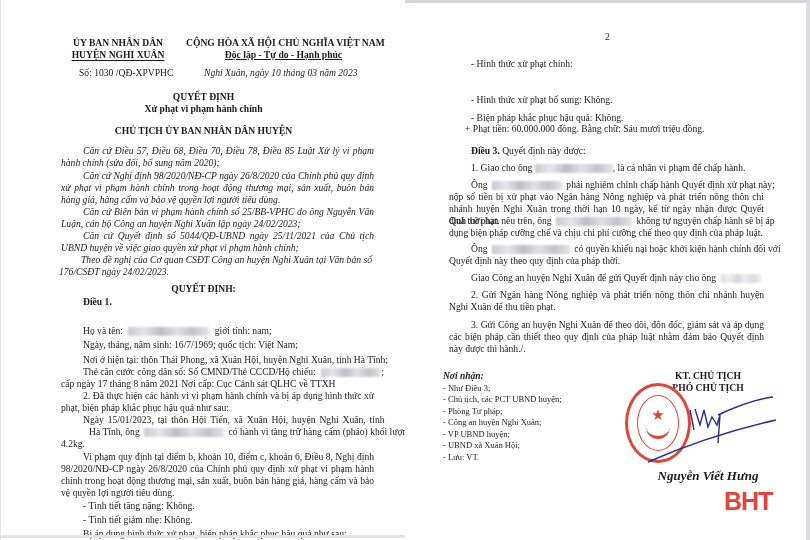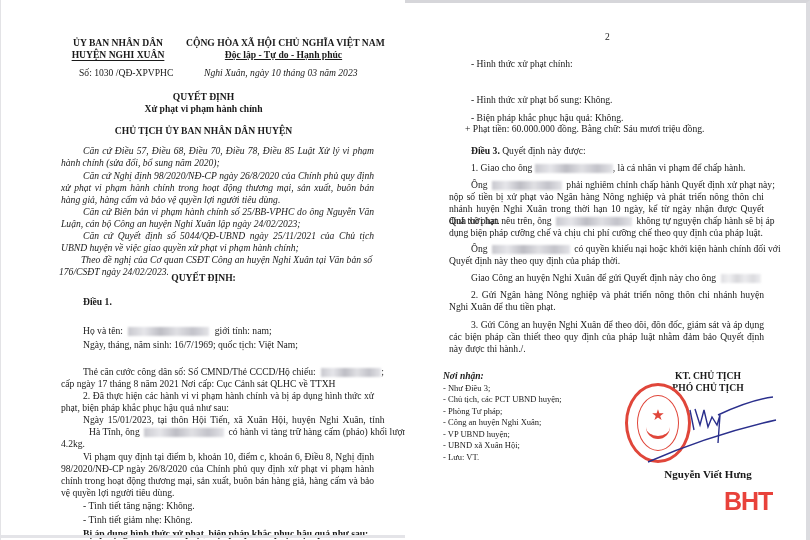--- a/index.html
+++ b/index.html
@@ -43,45 +43,46 @@
   <div class="abs fs b c" style="left:0;width:405px;top:91px;">QUYẾT ĐỊNH</div>
   <div class="abs fs b c" style="left:0;width:405px;top:103px;">Xử phạt vi phạm hành chính</div>
   <div class="abs fs b c" style="left:0;width:405px;top:125px;">CHỦ TỊCH ỦY BAN NHÂN DÂN HUYỆN</div>
 
   <div class="abs fs i just" style="left:60px;top:145px;width:313px;text-indent:22px;">Căn cứ Điều 57, Điều 68, Điều 70, Điều 78, Điều 85 Luật Xử lý vi phạm hành chính (sửa đổi, bổ sung năm 2020);</div>
   <div class="abs fs i just" style="left:60px;top:170px;width:313px;text-indent:22px;">Căn cứ Nghị định 98/2020/NĐ-CP ngày 26/8/2020 của Chính phủ quy định xử phạt vi phạm hành chính trong hoạt động thương mại, sản xuất, buôn bán hàng giả, hàng cấm và bảo vệ quyền lợi người tiêu dùng.</div>
   <div class="abs fs i just" style="left:60px;top:206px;width:313px;text-indent:22px;">Căn cứ Biên bản vi phạm hành chính số 25/BB-VPHC do ông Nguyễn Văn Luận, cán bộ Công an huyện Nghi Xuân lập ngày 24/02/2023;</div>
   <div class="abs fs i just" style="left:60px;top:230px;width:313px;text-indent:22px;">Căn cứ Quyết định số 5044/QĐ-UBND ngày 25/11/2021 của Chủ tịch UBND huyện về việc giao quyền xử phạt vi phạm hành chính;</div>
   <div class="abs fs i just" style="left:58px;top:254px;width:313px;text-indent:22px;">Theo đề nghị của Cơ quan CSĐT Công an huyện Nghi Xuân tại Văn bản số 176/CSĐT ngày 24/02/2023.</div>
 
-  <div class="abs fs b c" style="left:0;width:405px;top:272px;">QUYẾT ĐỊNH:</div>
+  <div class="abs fs b c" style="left:0;width:405px;top:283px;">QUYẾT ĐỊNH:</div>
   <div class="abs fs b" style="left:82px;top:296px;">Điều 1.</div>
   <div class="abs fs" style="left:82px;top:325px;">
     <span>Họ và tên:</span>
     <span class="blur" style="width:81px;margin:0 3px;"></span>
     <span>giới tính: nam;</span>
   </div>
   <div class="abs fs" style="left:82px;top:339px;">Ngày, tháng, năm sinh: 16/7/1969; quốc tịch: Việt Nam;</div>
+  <div class="abs fs" style="left:82px;top:354px;">Nơi ở hiện tại: thôn Thái Phong, xã Xuân Hội, huyện Nghi Xuân, tỉnh Hà Tĩnh;</div>
   <div class="abs fs" style="left:82px;top:366px;">
     <span>Thẻ căn cước công dân số: Số CMND/Thẻ CCCD/Hộ chiếu:</span>
     <span class="blur" style="width:60px;margin-left:3px;"></span>;
   </div>
   <div class="abs fs" style="left:60px;top:378px;">cấp ngày 17 tháng 8 năm 2021 Nơi cấp: Cục Cảnh sát QLHC về TTXH</div>
   <div class="abs fs just" style="left:60px;top:390px;width:313px;text-indent:22px;">2. Đã thực hiện các hành vi vi phạm hành chính và bị áp dụng hình thức xử phạt, biện pháp khắc phục hậu quả như sau:</div>
   <div class="abs fs" style="left:82px;top:414px;word-spacing:1.5px;">Ngày 15/01/2023, tại thôn Hội Tiến, xã Xuân Hội, huyện Nghi Xuân, tỉnh</div>
   <div class="abs fs" style="left:60px;top:426px;margin-left:28px;">
     <span>Hà Tĩnh, ông</span>
     <span class="blur" style="width:80px;margin:0 2px;"></span>
     <span>có hành vi tàng trữ hàng cấm (pháo) khối lượng</span>
   </div>
   <div class="abs fs" style="left:60px;top:438px;">4.2kg.</div>
   <div class="abs fs just" style="left:60px;top:451px;width:313px;text-indent:22px;">Vi phạm quy định tại điểm b, khoản 10, điểm c, khoản 6, Điều 8, Nghị định 98/2020/NĐ-CP ngày 26/8/2020 của Chính phủ quy định xử phạt vi phạm hành chính trong hoạt động thương mại, sản xuất, buôn bán hàng giả, hàng cấm và bảo vệ quyền lợi người tiêu dùng.</div>
   <div class="abs fs" style="left:82px;top:500px;">- Tình tiết tăng nặng: Không.</div>
   <div class="abs fs" style="left:82px;top:514px;">- Tình tiết giảm nhẹ: Không.</div>
-  <div class="abs fs" style="left:82px;top:528px;font-weight:bold;">Bị áp dụng hình thức xử phạt, biện pháp khắc phục hậu quả như sau:</div>
+  <div class="abs fs" style="left:82px;top:528px;">Bị áp dụng hình thức xử phạt, biện pháp khắc phục hậu quả như sau:</div>
 </div>
 
 <div class="page" id="page-right">
   <div class="abs fs c" style="left:0;width:405px;top:28px;">2</div>
   <div class="abs fs" style="left:66px;top:55px;">- Hình thức xử phạt chính:</div>
   <div class="abs fs" style="left:60px;top:73px;margin-top:47px;">+ Phạt tiền: 60.000.000 đồng. Bằng chữ: Sáu mươi triệu đồng.</div>
   <div class="abs fs" style="left:66px;top:91px;">- Hình thức xử phạt bổ sung: Không.</div>
   <div class="abs fs" style="left:66px;top:109px;">- Biện pháp khắc phục hậu quả: Không.</div>
   <div class="abs fs" style="left:66px;top:142px;"><span class="b">Điều 3.</span><span> Quyết định này được:</span></div>
   <div class="abs fs" style="left:66px;top:159px;">
@@ -121,21 +122,21 @@
     <div>- Công an huyện Nghi Xuân;</div>
     <div>- VP UBND huyện;</div>
     <div>- UBND xã Xuân Hội;</div>
     <div>- Lưu: VT.</div>
   </div>
 
   <div class="abs fs b c" style="left:248px;width:110px;top:367px;">
     <div>KT. CHỦ TỊCH</div>
     <div>PHÓ CHỦ TỊCH</div>
   </div>
-  <div class="abs b c" style="left:248px;width:110px;top:465px;font-size:11px;">Nguyễn Viết Hưng</div>
+  <div class="abs b c" style="left:248px;width:110px;top:465px;font-size:13px;font-style:italic;">Nguyễn Viết Hưng</div>
 </div>
 
 <div class="stamp">
   <div class="inner"></div>
   <div class="star">★</div>
   <div class="emb"></div>
 </div>
 <svg style="position:absolute;left:640px;top:395px;" width="150" height="75">
   <path d="M50 15 L54 35 M55 14 L60 30 L64 15 L68 32 L72 22 L77 30 L80 20 L78 48" fill="none" stroke="#2a2f8c" stroke-width="1.4"></path>
   <path d="M78 20 Q110 5 133 2" fill="none" stroke="#2a2f8c" stroke-width="1.4"></path>

